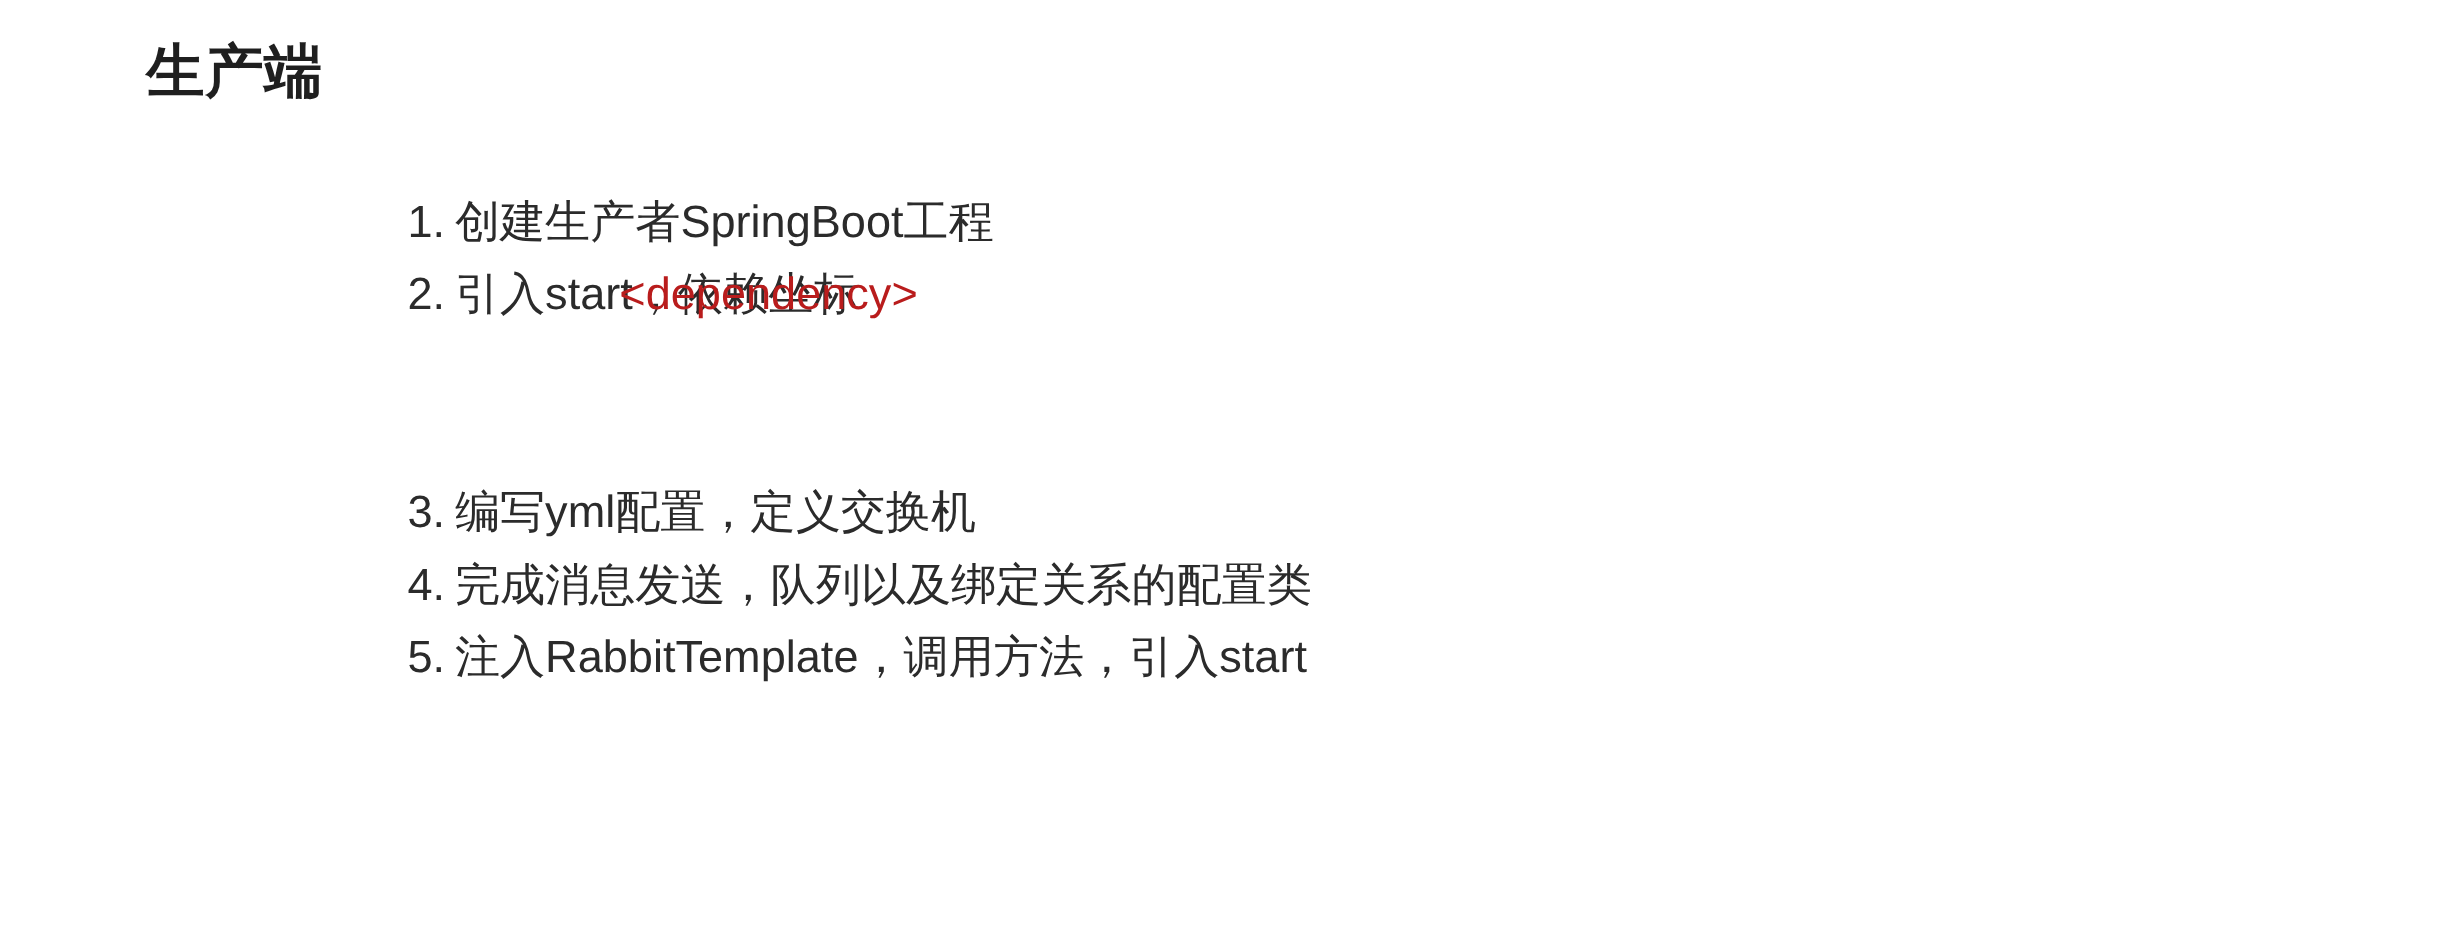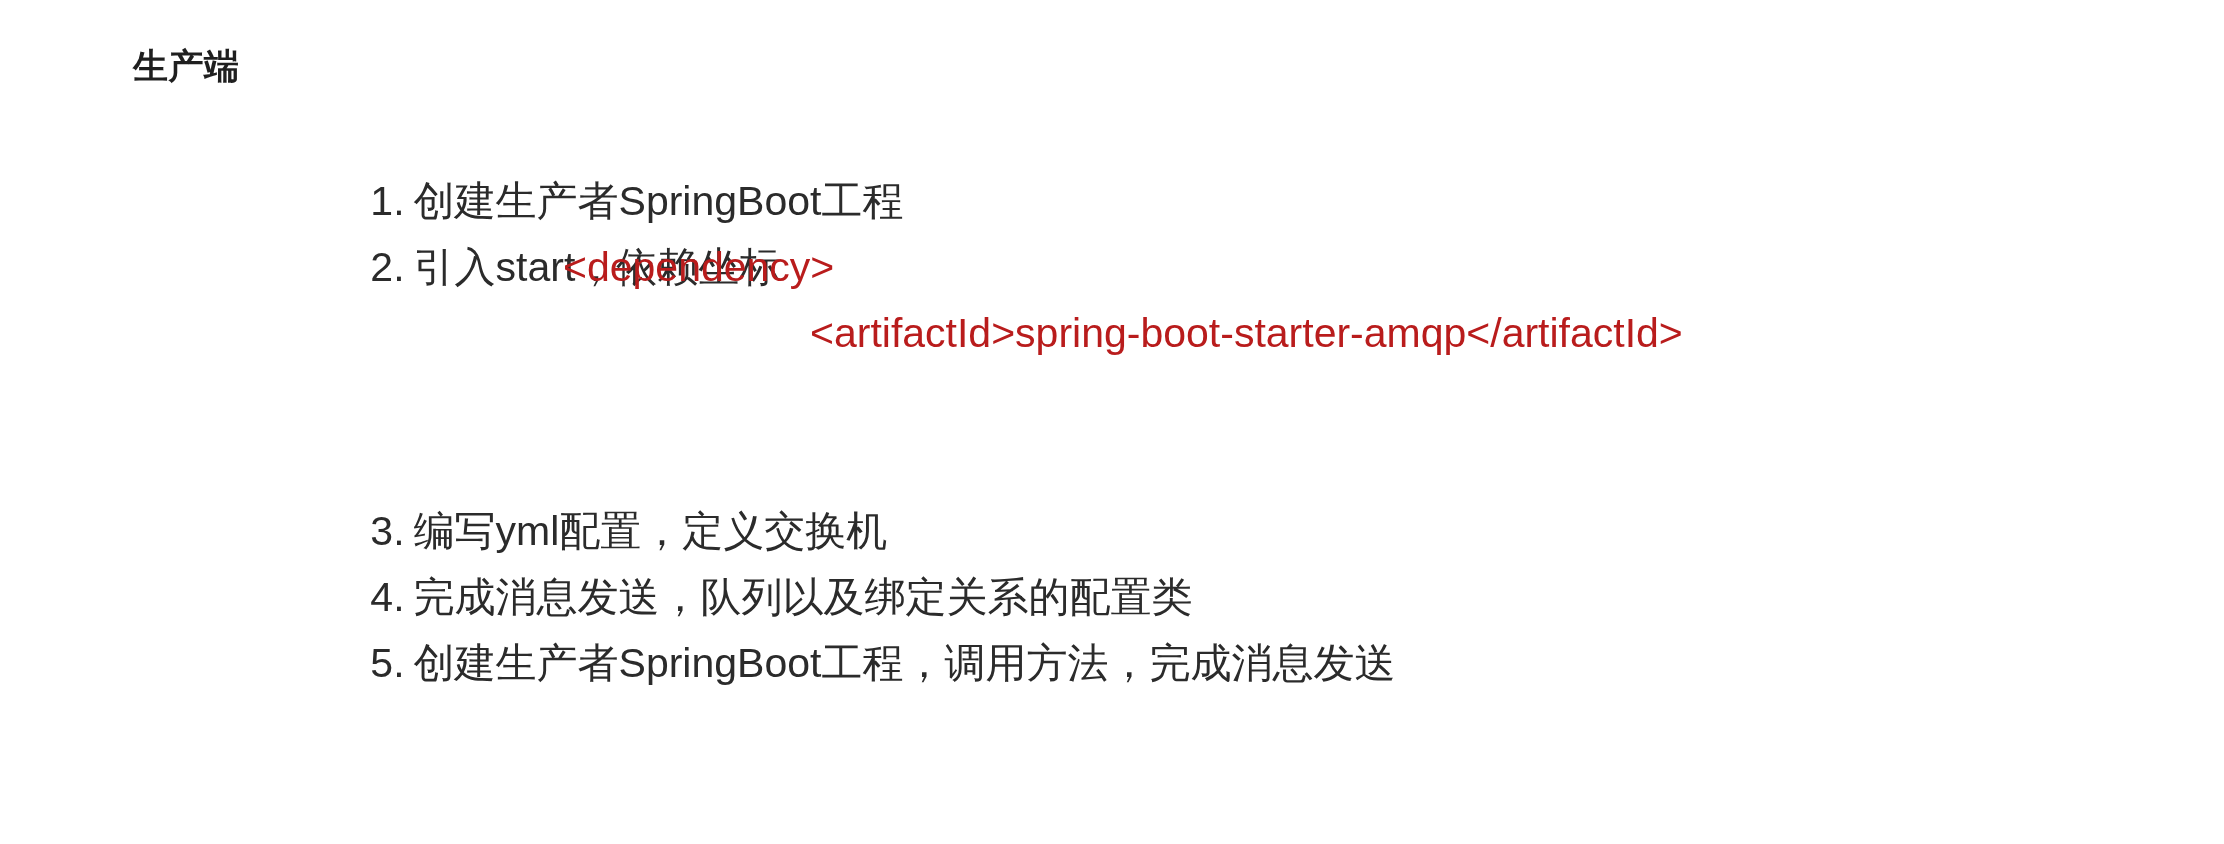--- a/index.html
+++ b/index.html
@@ -19,21 +19,21 @@
     position: absolute;
     top: 0; left: 0;
     width: 2224px;
     height: 844px;
   }
   .section-heading {
     position: absolute;
     left: 133px;
     top: 36px;
     margin: 0;
-    font-size: 35px;
+    font-size: 53px;
     line-height: 60px;
     font-weight: 700;
     color: #1f1f1f;
     letter-spacing: 0.5px;
   }
   .content {
     position: absolute;
     left: 0;
     top: 102px;
     width: 2052px;
@@ -67,31 +67,30 @@
       <span class="num">1.</span><span>创建生产者SpringBoot工程</span>
     </div>
 
     <div class="line list-item">
       <span class="num">2.</span><span>引入start，依赖坐标</span>
     </div>
 
     <div class="line code-line indent-1">&lt;dependency&gt;</div>
 
 
-    <div class="line code-line indent-2">&lt;artifactId&gt;spring-boot-starter-amqp&lt;/artifactId&gt;</div>
 
 
     <div class="line blank"></div>
 
     <div class="line list-item">
       <span class="num">3.</span><span>编写yml配置，定义交换机</span>
     </div>
 
     <div class="line list-item">
       <span class="num">4.</span><span>完成消息发送，队列以及绑定关系的配置类</span>
     </div>
 
     <div class="line list-item">
-      <span class="num">5.</span><span>创建生产者SpringBoot工程，调用方法，完成消息发送</span>
+      <span class="num">5.</span><span>注入RabbitTemplate，调用方法，引入start</span>
     </div>
 
   </div>
 </div>
 
 </body></html>

